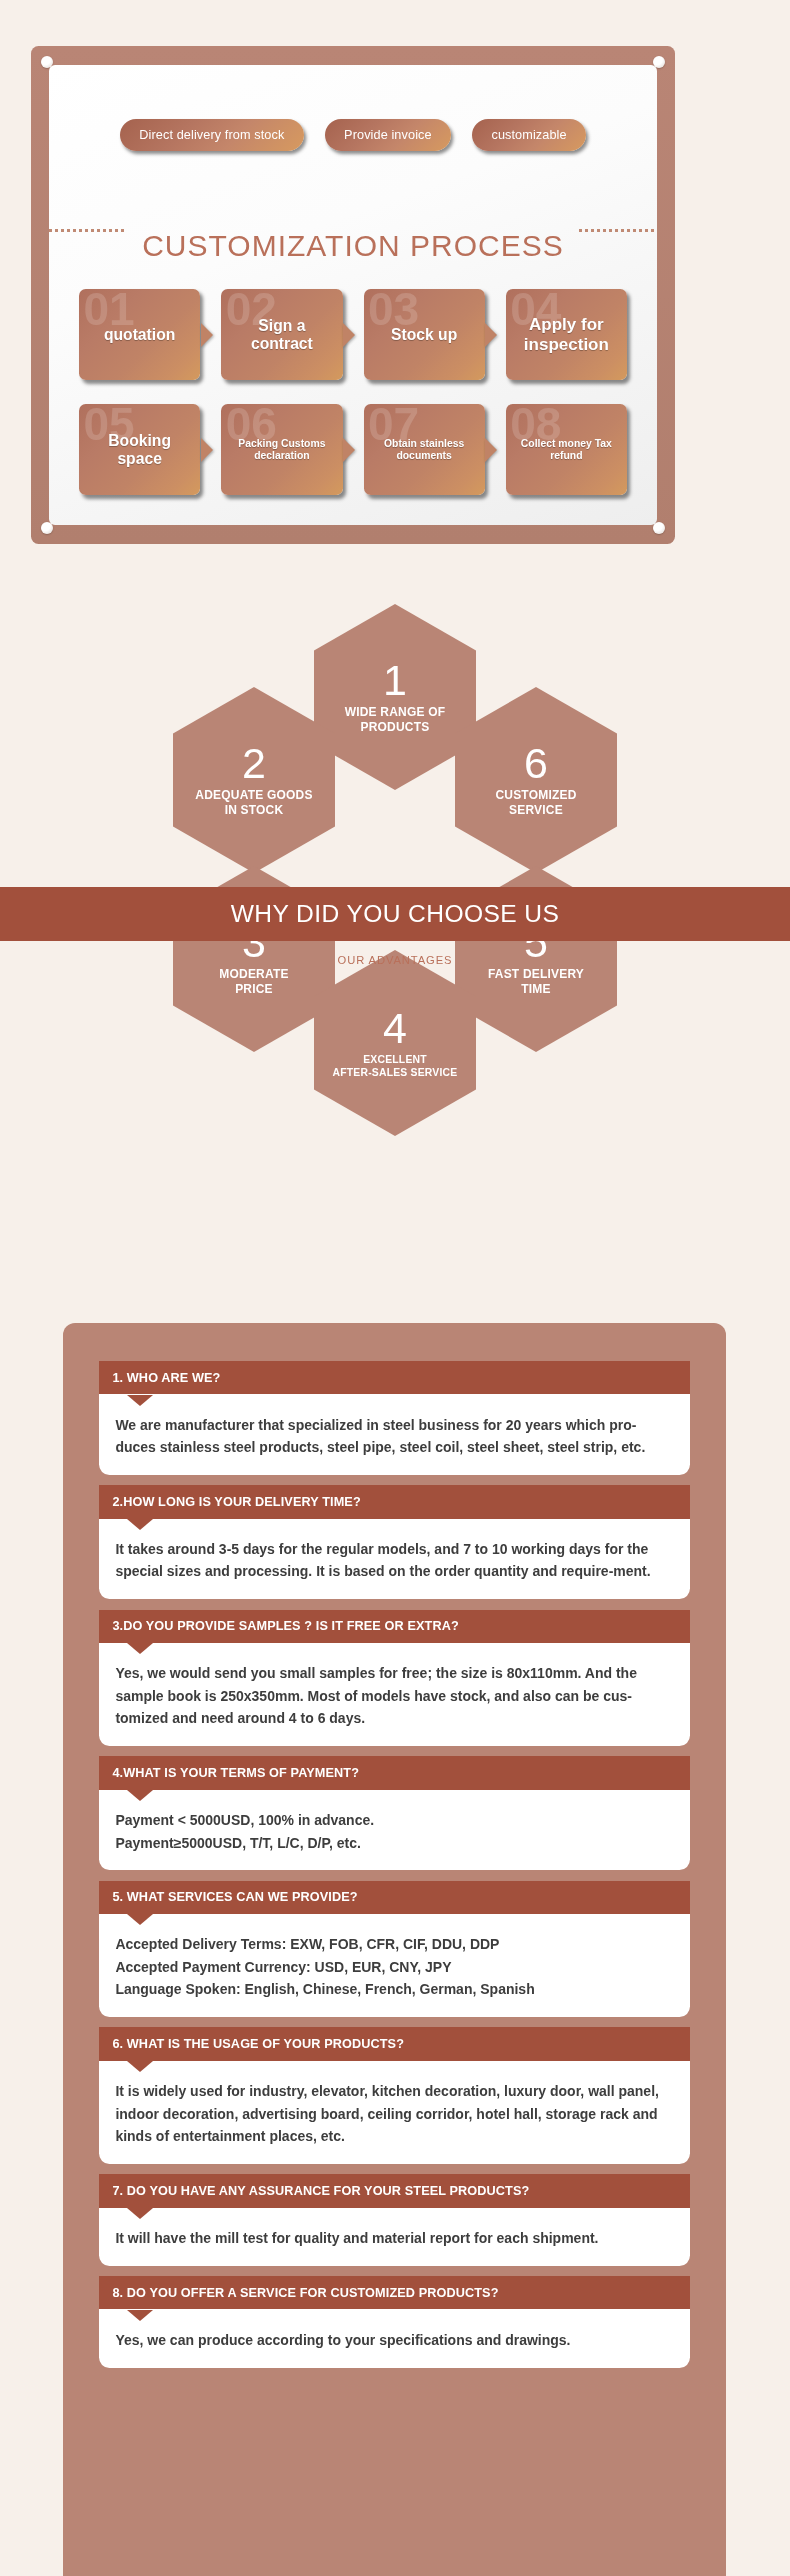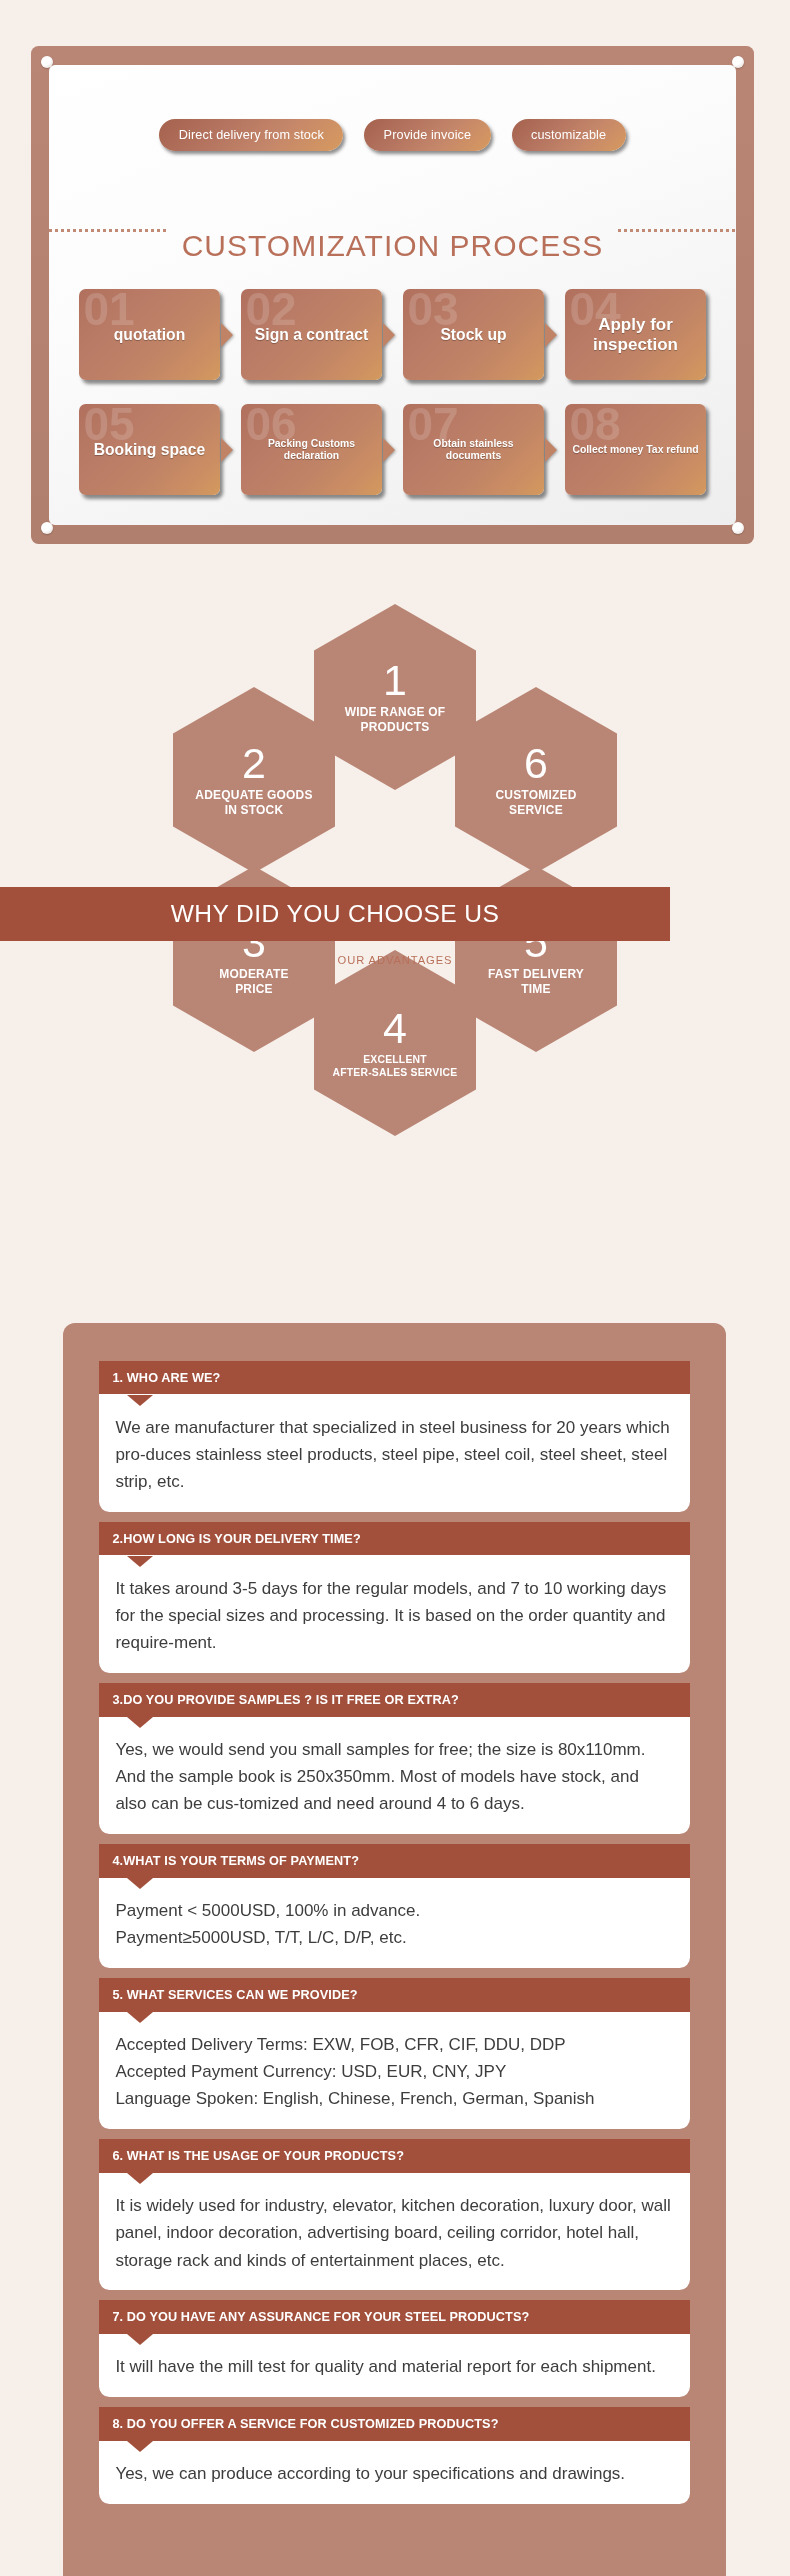--- a/index.html
+++ b/index.html
@@ -7,21 +7,21 @@
     width: 790px;
     background: #f7f0ea;
     font-family: "Liberation Sans", sans-serif;
   }
   body { width: 790px; min-height: 2576px; position: relative; overflow-x: hidden; }
 
   
   .process-outer {
     position: absolute;
     left: 31px; top: 46px;
-    width: 723px; height: 498px;
+    width: 644px; height: 498px;
     background: linear-gradient(180deg,#b98575 0%, #b17f6e 100%);
     border-radius: 7.5px;
     padding: 19.4px 18px;
   }
   .screw {
     position: absolute; width: 12.7px; height: 12.7px; border-radius: 50%;
     background: radial-gradient(circle at 35% 30%, #ffffff 0%, #ffffff 45%, #dcd4cf 100%);
     box-shadow: 0 0.7px 1.5px rgba(0,0,0,.25);
   }
   .screw.tl { left: 9.7px; top: 9.7px; }
@@ -115,21 +115,21 @@
   .hex .htxt.small { font-size: 10.4px; }
 
   #hex1 { left: 314px; top: 15px; }
   #hex2 { left: 173px; top: 98px; }
   #hex6 { left: 455px; top: 98px; }
   #hex3 { left: 173px; top: 277px; }
   #hex5 { left: 455px; top: 277px; }
   #hex4 { left: 314px; top: 361px; }
 
   .why-banner {
-    position: absolute; left: 0; top: 0; width: 670px; height: 54px;
+    position: absolute; left: 0; top: 0; width: 790px; height: 54px;
     background: #a2503c;
     display: flex; align-items: center; justify-content: center;
     z-index: 5;
   }
   .why-banner span {
     color: #fff; font-size: 24.6px; letter-spacing: 0.4px; font-weight: 400;
   }
   .why-wrap { position: absolute; left: 0; top: 298px; width: 790px; height: 54px; z-index: 5; }
   .advantages {
     position: absolute; left: 0; right: 0; top: 365px;
@@ -152,24 +152,25 @@
     padding: 9.7px 13.4px;
   }
   .faq-q::after {
     content: ""; position: absolute; left: 28px; bottom: -11.2px;
     border-top: 11.2px solid #a2503c;
     border-left: 13.4px solid transparent;
     border-right: 13.4px solid transparent;
   }
   .faq-a {
     background: #fff; color: #3d3d3d;
-    font-size: 17px; line-height: 1.6;
+    font-size: 14px; line-height: 1.6;
     padding: 19.4px 16.4px 16.4px 16.4px;
     border-bottom-left-radius: 10.4px; border-bottom-right-radius: 10.4px;
     white-space: pre-line;
+    font-weight: bold;
   }
 </style>
 </head>
 <body>
 
 <div class="process-outer">
   <span class="screw tl"></span>
   <span class="screw tr"></span>
   <span class="screw bl"></span>
   <span class="screw br"></span>

